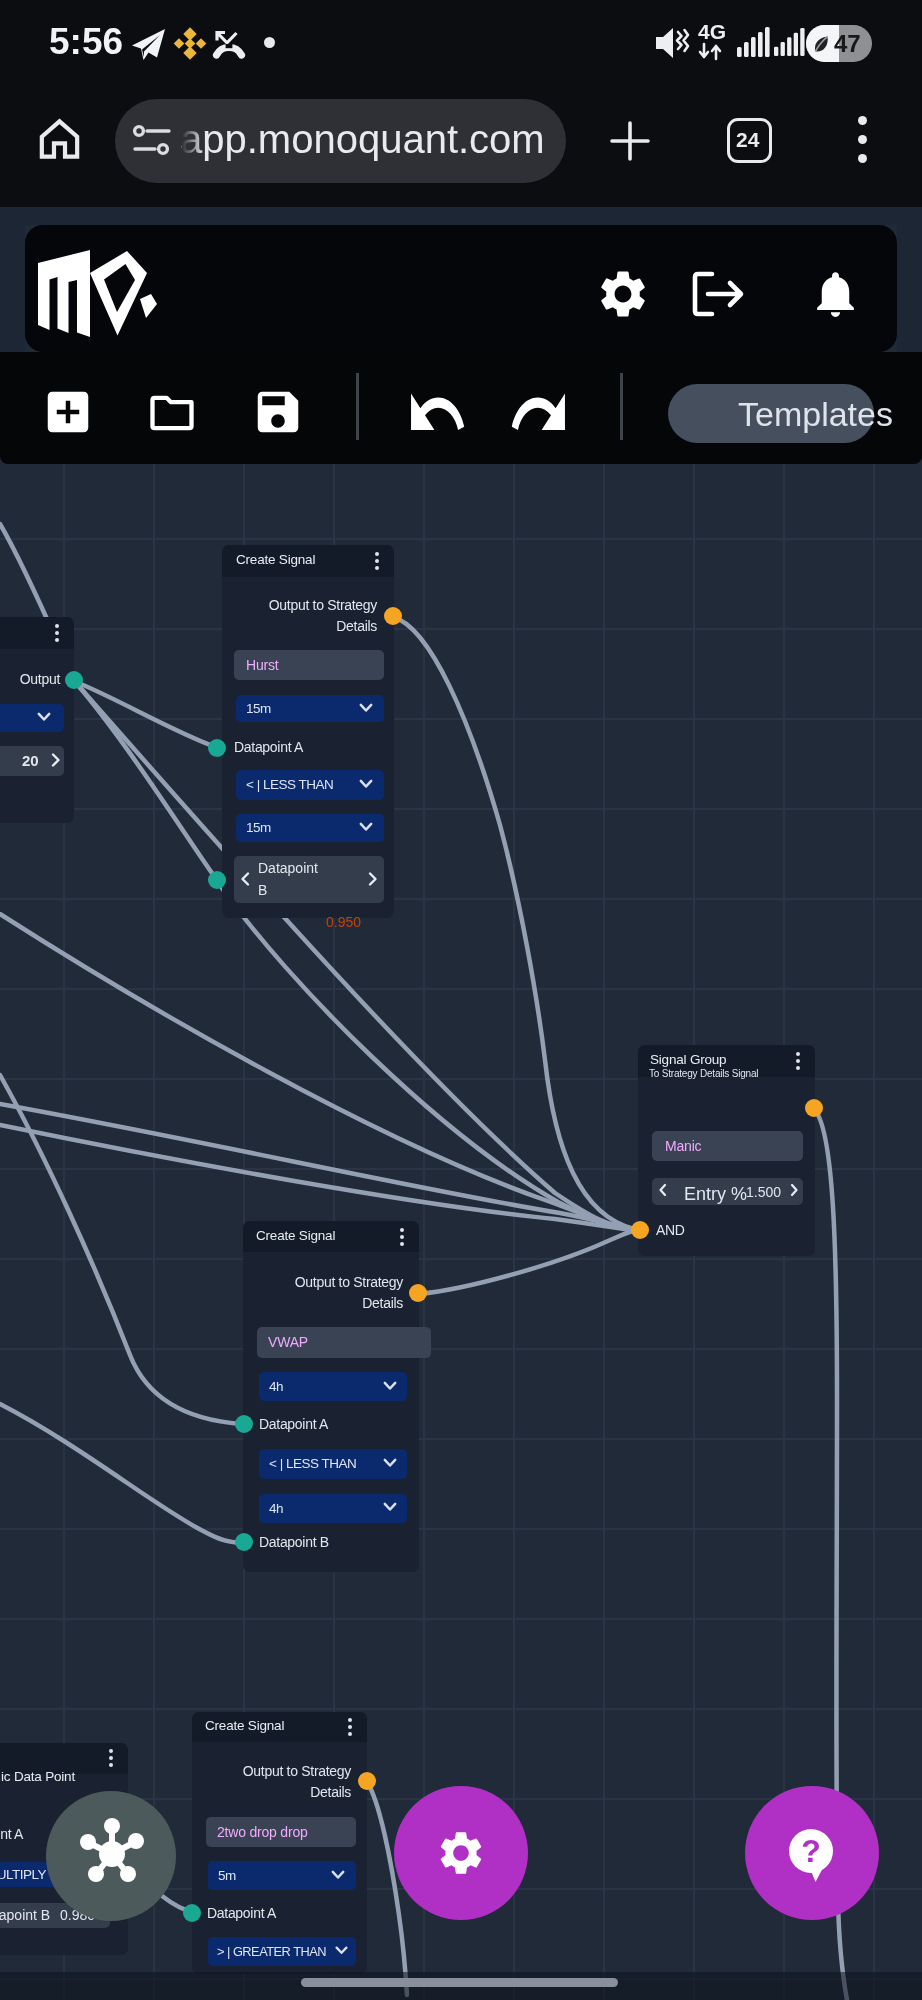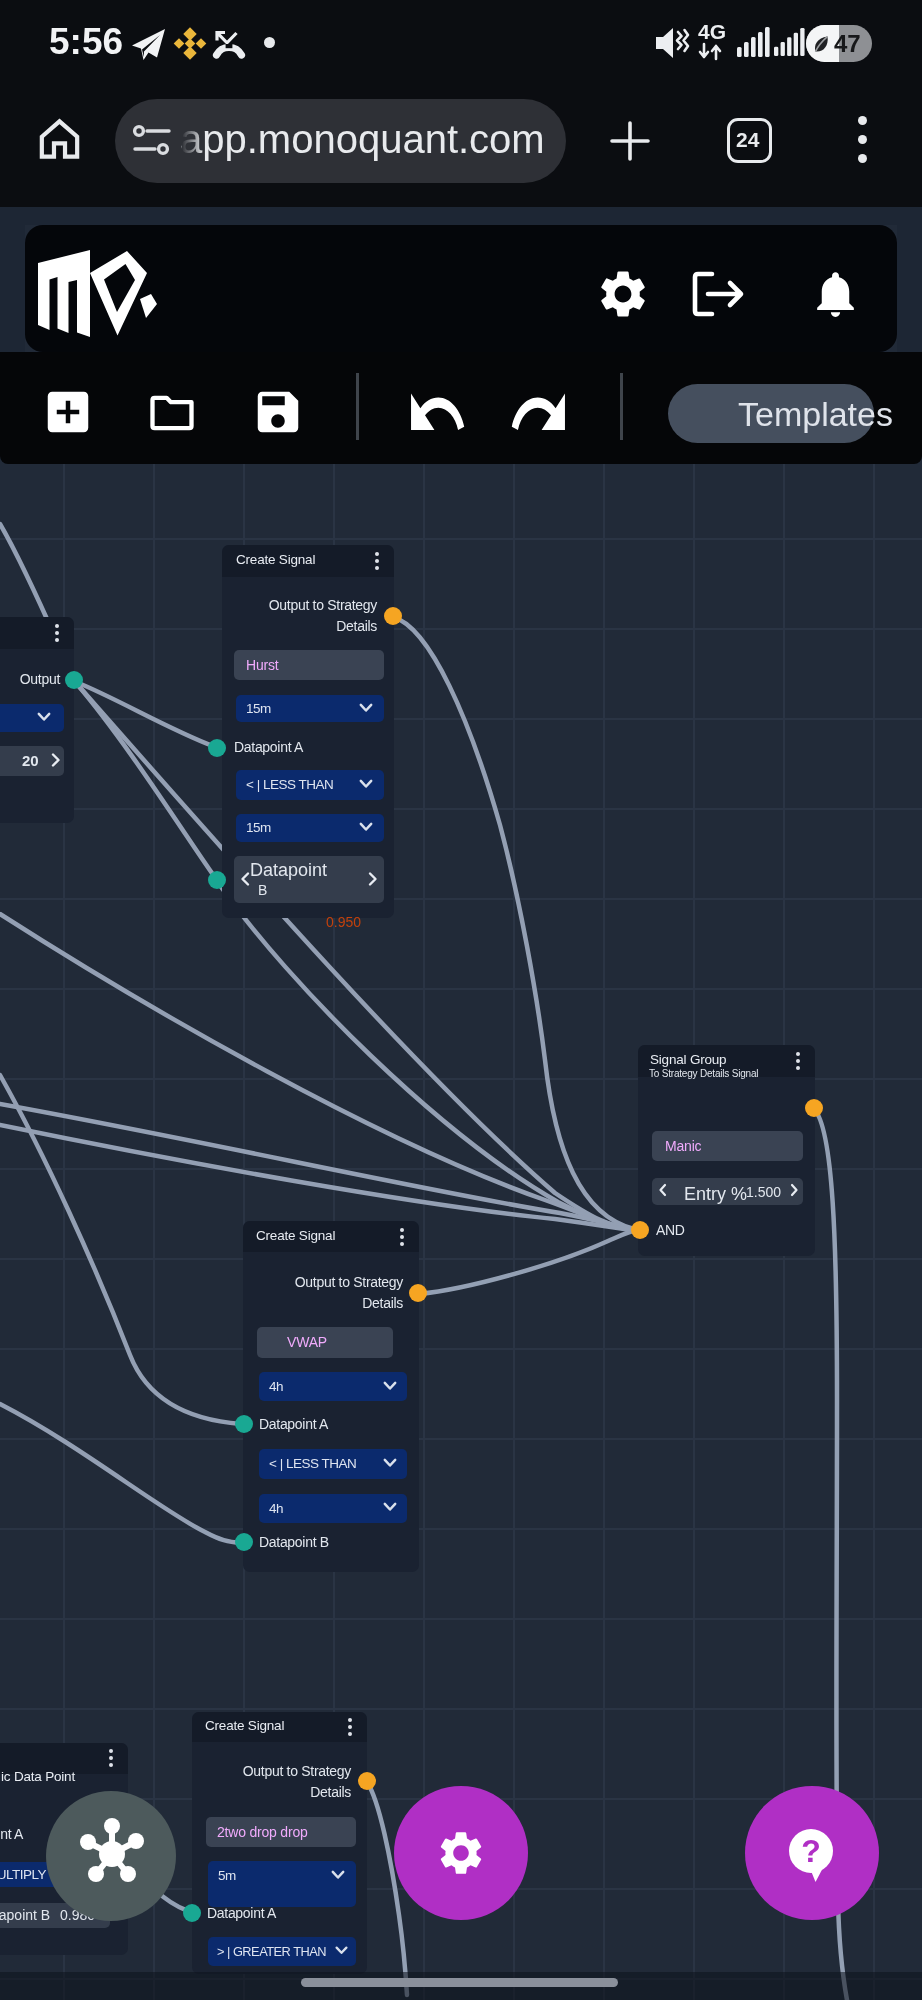--- a/index.html
+++ b/index.html
@@ -95,21 +95,21 @@
       <path d="M2.8,2.8 L8,8.5 L13.2,2.8" fill="none" stroke="#d9e0ec" stroke-width="2.5" stroke-linecap="round" stroke-linejoin="round"></path>
     </svg>
   <div class="ndrop" style="left:236px; top:814px; width:148px; height:28px; line-height:28px; padding-left:10px;">15m</div>
   <svg class="lay" style="left:358px; top:821px;" width="16" height="12" viewBox="0 0 16 12">
       <path d="M2.8,2.8 L8,8.5 L13.2,2.8" fill="none" stroke="#d9e0ec" stroke-width="2.5" stroke-linecap="round" stroke-linejoin="round"></path>
     </svg>
   <div class="nstep" style="left:234px; top:856px; width:150px; height:47px;"></div>
   <svg class="lay" style="left:240px; top:871px;" width="11" height="16" viewBox="0 0 11 16">
       <path d="M8,2.5 L2.5,8 L8,13.5" fill="none" stroke="#e8ecf2" stroke-width="2.4" stroke-linecap="round" stroke-linejoin="round"></path>
     </svg>
-  <div class="txt" style="left:250px; top:860px; font-size:18px; color:#e2e7ee;">Datapoint</div>
+  <div class="txt" style="left:258px; top:860px; font-size:14px; color:#e2e7ee;">Datapoint</div>
   <div class="txt" style="left:258px; top:882px; font-size:14px; color:#e2e7ee;">B</div>
   <div class="txt" style="left:326px; top:914px; font-size:14px; color:#c2410c;">0.950</div>
   <svg class="lay" style="left:367px; top:871px;" width="11" height="16" viewBox="0 0 11 16">
       <path d="M3,2.5 L8.5,8 L3,13.5" fill="none" stroke="#e8ecf2" stroke-width="2.4" stroke-linecap="round" stroke-linejoin="round"></path>
     </svg>
 
   <div class="node" style="left:638px; top:1045px; width:177px; height:211px;"></div>
   <div class="nhead" style="left:638px; top:1045px; width:177px; height:32px;"></div>
   <div class="ntitle" style="left:650px; top:1052px;">Signal Group</div>
   <div class="kebab" style="left:796px; top:1052px;">
@@ -133,21 +133,21 @@
   <div class="node" style="left:243px; top:1221px; width:176px; height:351px;"></div>
   <div class="nhead" style="left:243px; top:1221px; width:176px; height:31px;"></div>
   <div class="ntitle" style="left:256px; top:1228px;">Create Signal</div>
   <div class="kebab" style="left:400px; top:1228px;">
       <i></i>
       <b></b>
       <s></s>
     </div>
   <div class="nlabel" style="right:519px; top:1274px;">Output to Strategy</div>
   <div class="nlabel" style="right:519px; top:1295px;">Details</div>
-  <div class="nfield" style="left:257px; top:1327px; width:136px; height:31px; line-height:31px; padding-left:30px;">VWAP</div>
+  <div class="nfield" style="left:257px; top:1327px; width:174px; height:31px; line-height:31px; padding-left:11px;">VWAP</div>
   <div class="ndrop" style="left:259px; top:1372px; width:148px; height:29px; line-height:29px; padding-left:10px;">4h</div>
   <svg class="lay" style="left:382px; top:1380px;" width="16" height="12" viewBox="0 0 16 12">
       <path d="M2.8,2.8 L8,8.5 L13.2,2.8" fill="none" stroke="#d9e0ec" stroke-width="2.5" stroke-linecap="round" stroke-linejoin="round"></path>
     </svg>
   <div class="nlabel" style="left:259px; top:1416px;">Datapoint A</div>
   <div class="ndrop" style="left:259px; top:1449px; width:148px; height:30px; line-height:30px; padding-left:10px;">&lt; | LESS THAN</div>
   <svg class="lay" style="left:382px; top:1457px;" width="16" height="12" viewBox="0 0 16 12">
       <path d="M2.8,2.8 L8,8.5 L13.2,2.8" fill="none" stroke="#d9e0ec" stroke-width="2.5" stroke-linecap="round" stroke-linejoin="round"></path>
     </svg>
   <div class="ndrop" style="left:259px; top:1494px; width:148px; height:29px; line-height:29px; padding-left:10px;">4h</div>
@@ -174,21 +174,21 @@
   <div class="nhead" style="left:192px; top:1712px; width:175px; height:30px;"></div>
   <div class="ntitle" style="left:205px; top:1718px;">Create Signal</div>
   <div class="kebab" style="left:348px; top:1718px;">
       <i></i>
       <b></b>
       <s></s>
     </div>
   <div class="nlabel" style="right:571px; top:1763px;">Output to Strategy</div>
   <div class="nlabel" style="right:571px; top:1784px;">Details</div>
   <div class="nfield" style="left:206px; top:1817px; width:150px; height:30px; line-height:30px; padding-left:11px;">2two drop drop</div>
-  <div class="ndrop" style="left:208px; top:1861px; width:148px; height:46px; line-height:29px; padding-left:10px;">5m</div>
+  <div class="ndrop" style="left:208px; top:1861px; width:148px; height:29px; line-height:29px; padding-left:10px;">5m</div>
   <svg class="lay" style="left:330px; top:1869px;" width="16" height="12" viewBox="0 0 16 12">
       <path d="M2.8,2.8 L8,8.5 L13.2,2.8" fill="none" stroke="#d9e0ec" stroke-width="2.5" stroke-linecap="round" stroke-linejoin="round"></path>
     </svg>
   <div class="nlabel" style="left:207px; top:1905px;">Datapoint A</div>
   <div class="ndrop" style="left:208px; top:1937px; width:148px; height:29px; line-height:29px; padding-left:9px; font-size:12.8px;">&gt; | GREATER THAN</div>
   <svg class="lay" style="left:334px; top:1945px;" width="15" height="11" viewBox="0 0 15 11">
       <path d="M2.6,2.6 L7.5,7.8 L12.4,2.6" fill="none" stroke="#d9e0ec" stroke-width="2.3" stroke-linecap="round" stroke-linejoin="round"></path>
     </svg>
 
   <svg class="lay" width="922" height="2000" viewBox="0 0 922 2000" style="left:0;top:0;">

